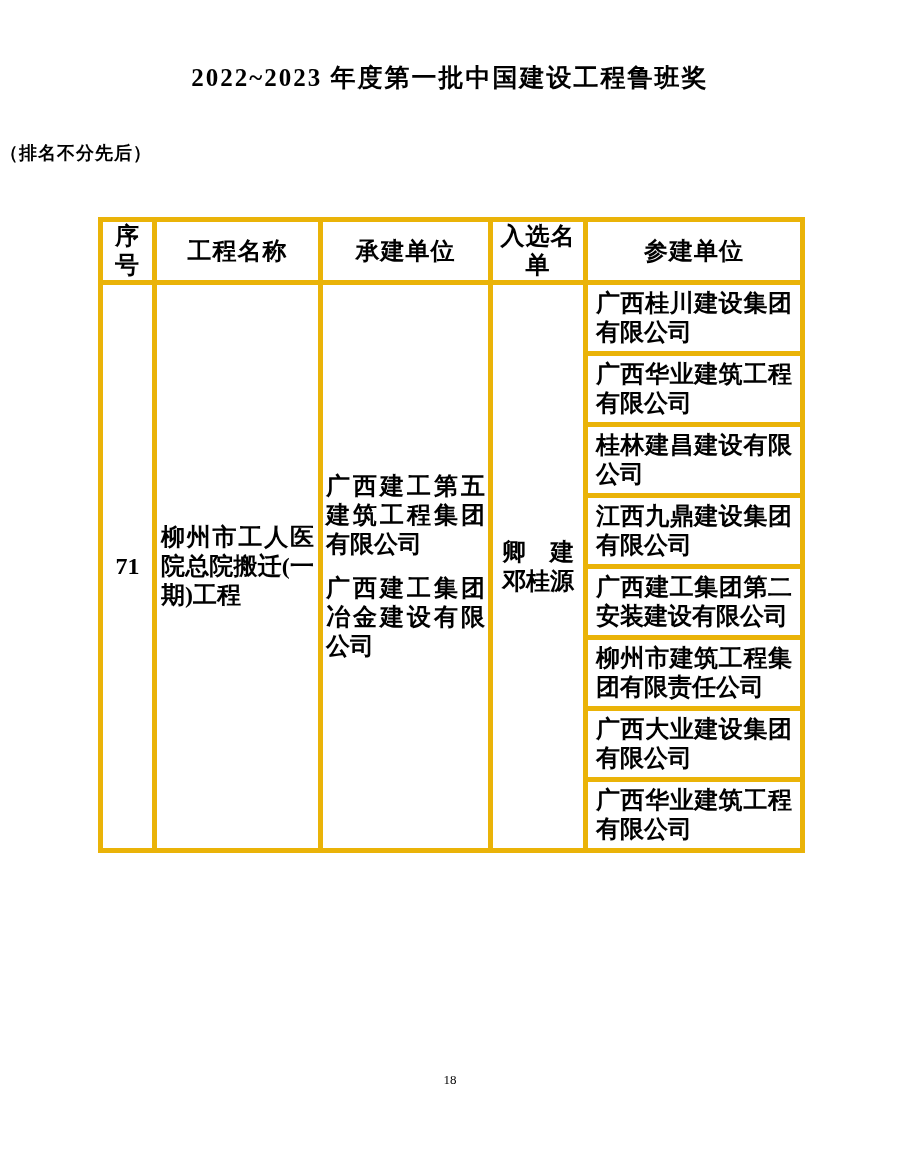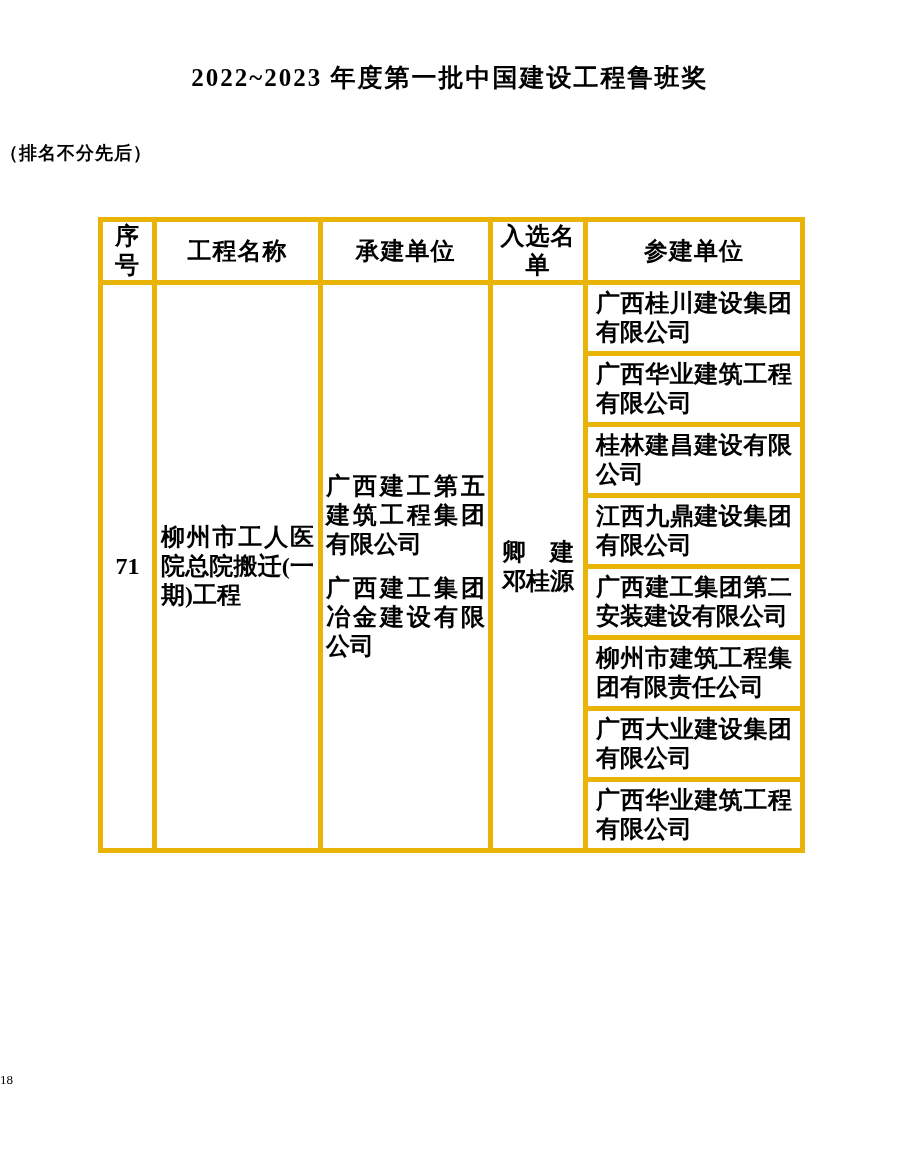--- a/index.html
+++ b/index.html
@@ -78,21 +78,21 @@
   td.cell-participant {
     height: 71px;
     text-align: justify;
     padding: 0 8px;
   }
   .page-number {
     position: absolute;
     top: 1072px;
     left: 0;
     width: 100%;
-    text-align: left;
+    text-align: center;
     font-size: 13px;
     font-family: "Liberation Serif", serif;
   }
 </style>
 </head>
 <body>
 
 <div class="doc-page">
 
   <div class="doc-title">

